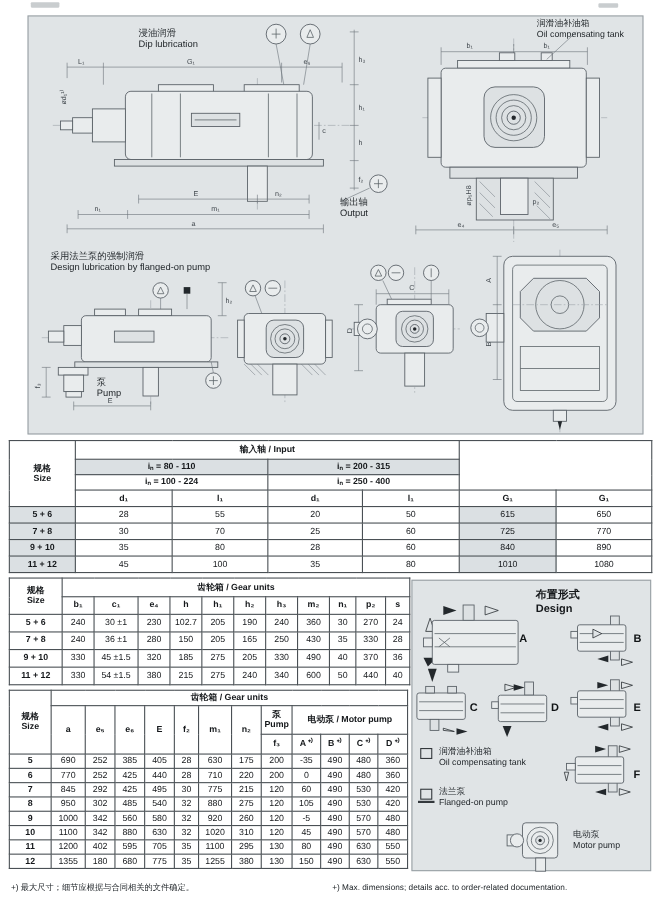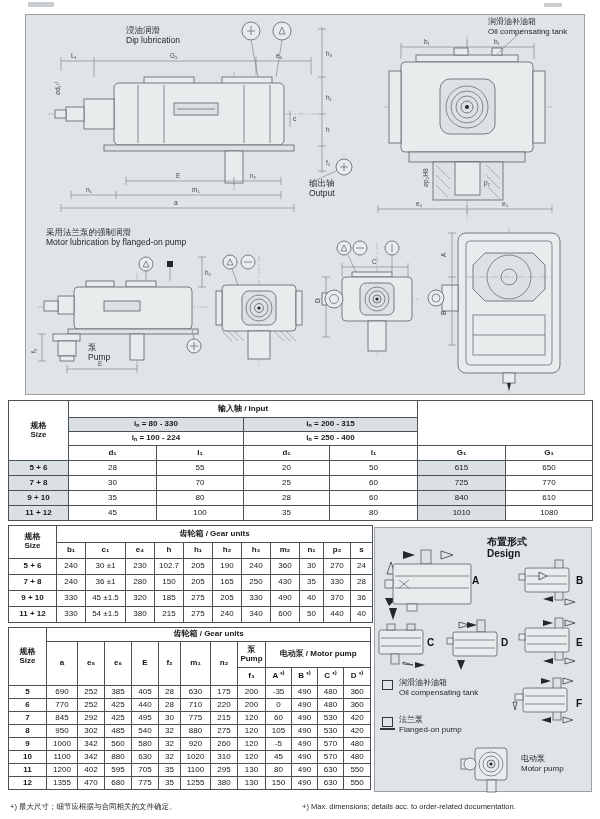--- a/index.html
+++ b/index.html
@@ -311,21 +311,21 @@
     <div class="lbl" style="left:462px;top:2px;font-size:8px">
       <div>润滑油补油箱</div>
       <div>Oil compensating tank</div>
     </div>
     <div class="lbl" style="left:283px;top:163px">
       <div>输出轴</div>
       <div>Output</div>
     </div>
     <div class="lbl" style="left:20px;top:212px">
       <div>采用法兰泵的强制润滑</div>
-      <div>Motor lubrication by flanged-on pump</div>
+      <div>Design lubrication by flanged-on pump</div>
     </div>
     <div class="lbl" style="left:62px;top:327px">
       <div>泵</div>
       <div>Pump</div>
     </div>
   </div>
 
   <table id="t1">
     <colgroup>
         <col style="width:60px">
@@ -339,21 +339,21 @@
     <thead>
       <tr>
         <th rowspan="4">
           <div>规格</div>
           <div>Size</div>
         </th>
         <th colspan="4">输入轴 / Input</th>
         <th colspan="2" rowspan="3"></th>
       </tr>
       <tr>
-        <th colspan="2" class="shade">iₙ = 80 - 330</th>
+        <th colspan="2" class="shade">iₙ = 80 - 110</th>
         <th colspan="2" class="shade">iₙ = 200 - 315</th>
       </tr>
       <tr>
         <th colspan="2">iₙ = 100 - 224</th>
         <th colspan="2">iₙ = 250 - 400</th>
       </tr>
       <tr>
         <th>d₁</th>
         <th>l₁</th>
         <th>d₁</th>
@@ -381,21 +381,21 @@
           <td>725</td>
           <td>770</td>
         </tr>
         <tr>
           <th>9 + 10</th>
           <td>35</td>
           <td>80</td>
           <td>28</td>
           <td>60</td>
           <td>840</td>
-          <td>610</td>
+          <td>890</td>
         </tr>
         <tr>
           <th>11 + 12</th>
           <td>45</td>
           <td>100</td>
           <td>35</td>
           <td>80</td>
           <td>1010</td>
           <td>1080</td>
         </tr>
@@ -647,21 +647,21 @@
           <td>295</td>
           <td>130</td>
           <td>80</td>
           <td>490</td>
           <td>630</td>
           <td>550</td>
         </tr>
         <tr>
           <th>12</th>
           <td>1355</td>
-          <td>470</td>
+          <td>180</td>
           <td>680</td>
           <td>775</td>
           <td>35</td>
           <td>1255</td>
           <td>380</td>
           <td>130</td>
           <td>150</td>
           <td>490</td>
           <td>630</td>
           <td>550</td>

